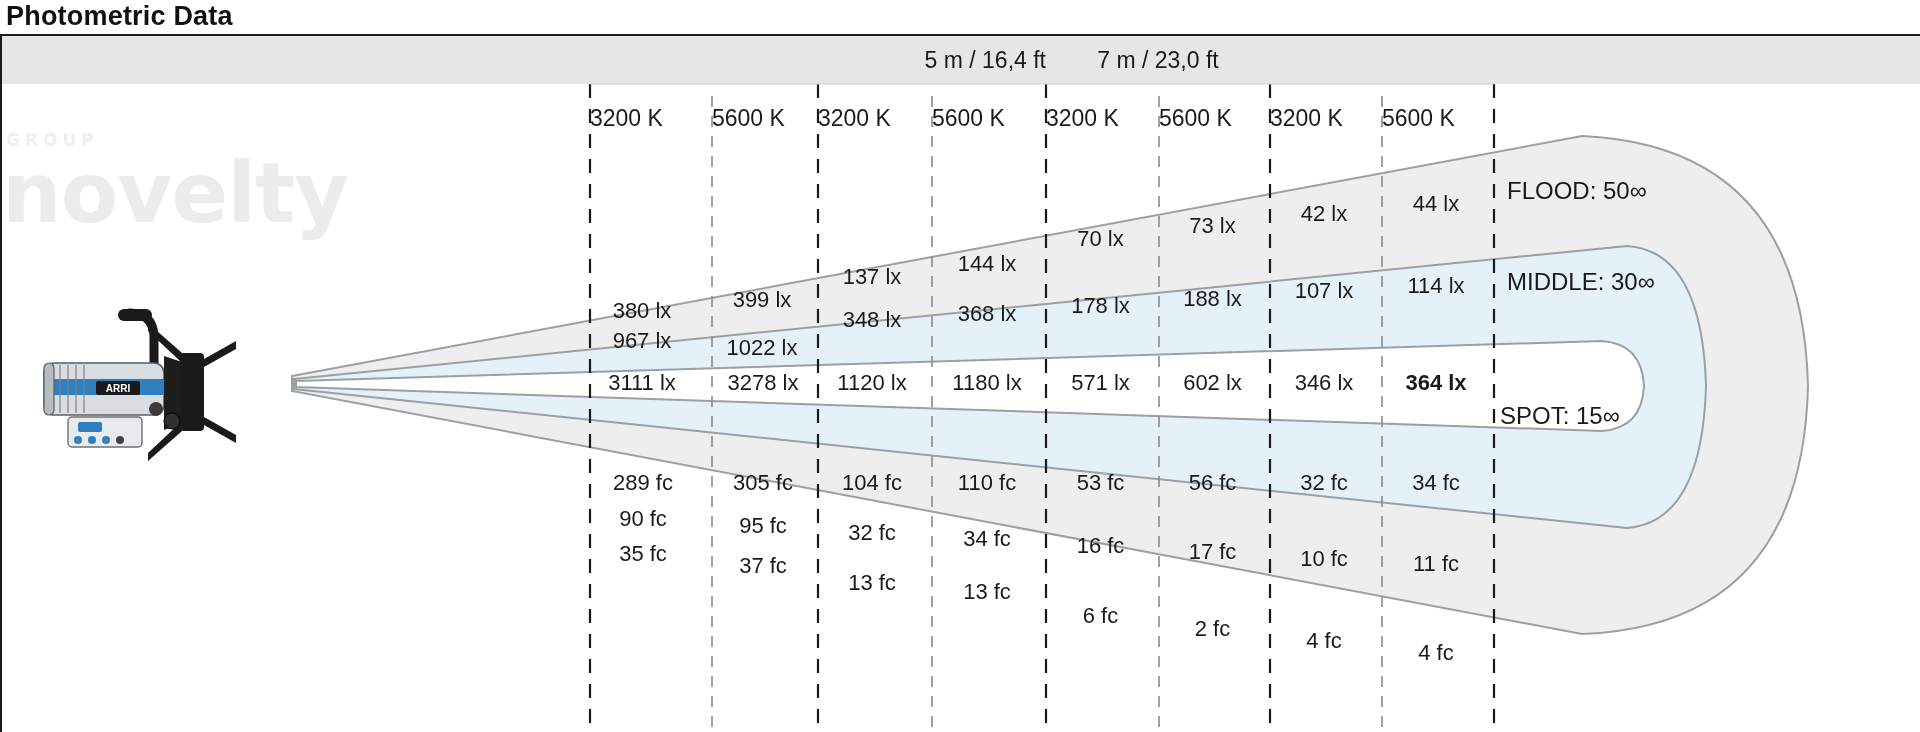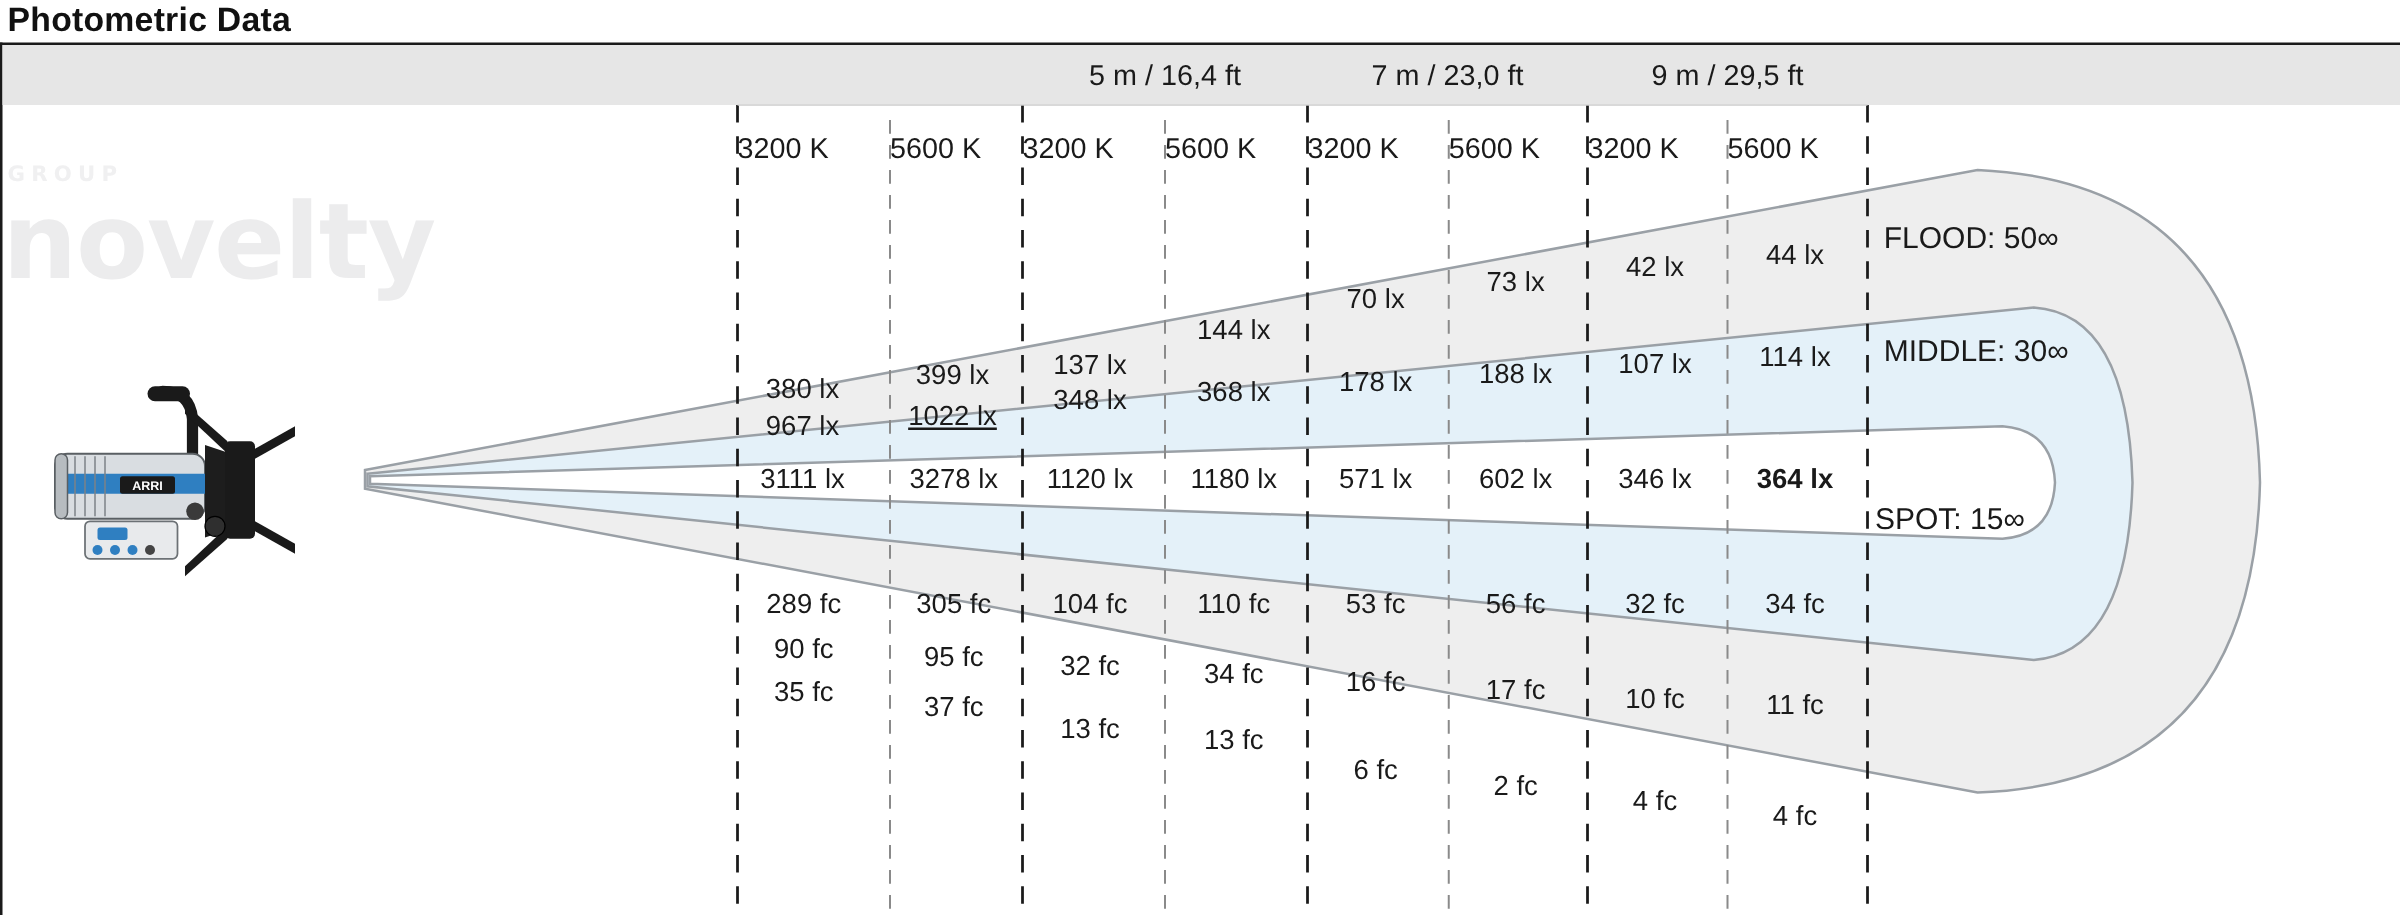--- a/index.html
+++ b/index.html
@@ -167,48 +167,47 @@
     <rect x="158" y="52" width="24" height="78" rx="4" fill="#1a1a1a"></rect>
     <path d="M160 52 L126 22 L126 30 L158 60 Z" fill="#1a1a1a"></path>
     <path d="M160 130 L126 160 L126 152 L158 122 Z" fill="#1a1a1a"></path>
     <path d="M182 58 L214 40 L214 48 L182 66 Z" fill="#1a1a1a"></path>
     <path d="M182 124 L214 142 L214 134 L182 116 Z" fill="#1a1a1a"></path>
     <circle cx="150" cy="120" r="8" fill="#2f2f2f" stroke="#000" stroke-width="1"></circle>
 
     <circle cx="134" cy="108" r="7" fill="#3a3a3a"></circle>
   </svg>
 
-  <div class="lbl dist-lbl" style="left:816px; top:11px; width:228px;">5 m / 16,4 ft</div>
+  <div class="lbl dist-lbl" style="left:816px; top:11px; width:228px;text-align:right;">5 m / 16,4 ft</div>
   <div class="lbl dist-lbl" style="left:1044px; top:11px; width:224px;">7 m  / 23,0 ft</div>
-  <div class="lbl dist-lbl" style="left:1268px; top:11px; width:224px;">9 m / 29,5 ft</div>
 
   <div class="lbl temp-lbl" style="left:588px; top:69px; width:122px;">3200 K</div>
   <div class="lbl temp-lbl" style="left:710px; top:69px; width:106px;">5600 K</div>
   <div class="lbl temp-lbl" style="left:816px; top:69px; width:114px;">3200 K</div>
   <div class="lbl temp-lbl" style="left:930px; top:69px; width:114px;">5600 K</div>
   <div class="lbl temp-lbl" style="left:1044px; top:69px; width:113px;">3200 K</div>
   <div class="lbl temp-lbl" style="left:1157px; top:69px; width:111px;">5600 K</div>
   <div class="lbl temp-lbl" style="left:1268px; top:69px; width:112px;">3200 K</div>
   <div class="lbl temp-lbl" style="left:1380px; top:69px; width:112px;">5600 K</div>
 
   <div class="lbl beam-lbl" style="left:1505px; top:141px;">FLOOD: 50∞</div>
   <div class="lbl beam-lbl" style="left:1505px; top:232px;">MIDDLE: 30∞</div>
   <div class="lbl beam-lbl" style="left:1498px; top:366px;">SPOT: 15∞</div>
 
   <div class="lbl val" style="left:580px; top:262px; width:120px;">380 lx</div>
   <div class="lbl val" style="left:700px; top:251px; width:120px;">399 lx</div>
-  <div class="lbl val" style="left:813px; top:228px; width:114px;margin-top:15px;">137 lx</div>
+  <div class="lbl val" style="left:813px; top:228px; width:114px;">137 lx</div>
   <div class="lbl val" style="left:928px; top:215px; width:114px;">144 lx</div>
   <div class="lbl val" style="left:1042px; top:190px; width:113px;">70 lx</div>
   <div class="lbl val" style="left:1155px; top:177px; width:111px;">73 lx</div>
   <div class="lbl val" style="left:1266px; top:165px; width:112px;">42 lx</div>
   <div class="lbl val" style="left:1378px; top:155px; width:112px;">44 lx</div>
 
   <div class="lbl val" style="left:580px; top:292px; width:120px;">967 lx</div>
-  <div class="lbl val" style="left:700px; top:284px; width:120px;text-decoration:underline;">1022 lx</div>
+  <div class="lbl val" style="left:700px; top:299px; width:120px;">1022 lx</div>
   <div class="lbl val" style="left:813px; top:271px; width:114px;">348 lx</div>
   <div class="lbl val" style="left:928px; top:265px; width:114px;">368 lx</div>
   <div class="lbl val" style="left:1042px; top:257px; width:113px;">178 lx</div>
   <div class="lbl val" style="left:1155px; top:250px; width:111px;">188 lx</div>
   <div class="lbl val" style="left:1266px; top:242px; width:112px;">107 lx</div>
   <div class="lbl val" style="left:1378px; top:237px; width:112px;">114 lx</div>
 
   <div class="lbl val" style="left:578px; top:334px; width:124px;">3111 lx</div>
   <div class="lbl val" style="left:700px; top:334px; width:122px;">3278 lx</div>
   <div class="lbl val" style="left:813px; top:334px; width:114px;">1120 lx</div>

